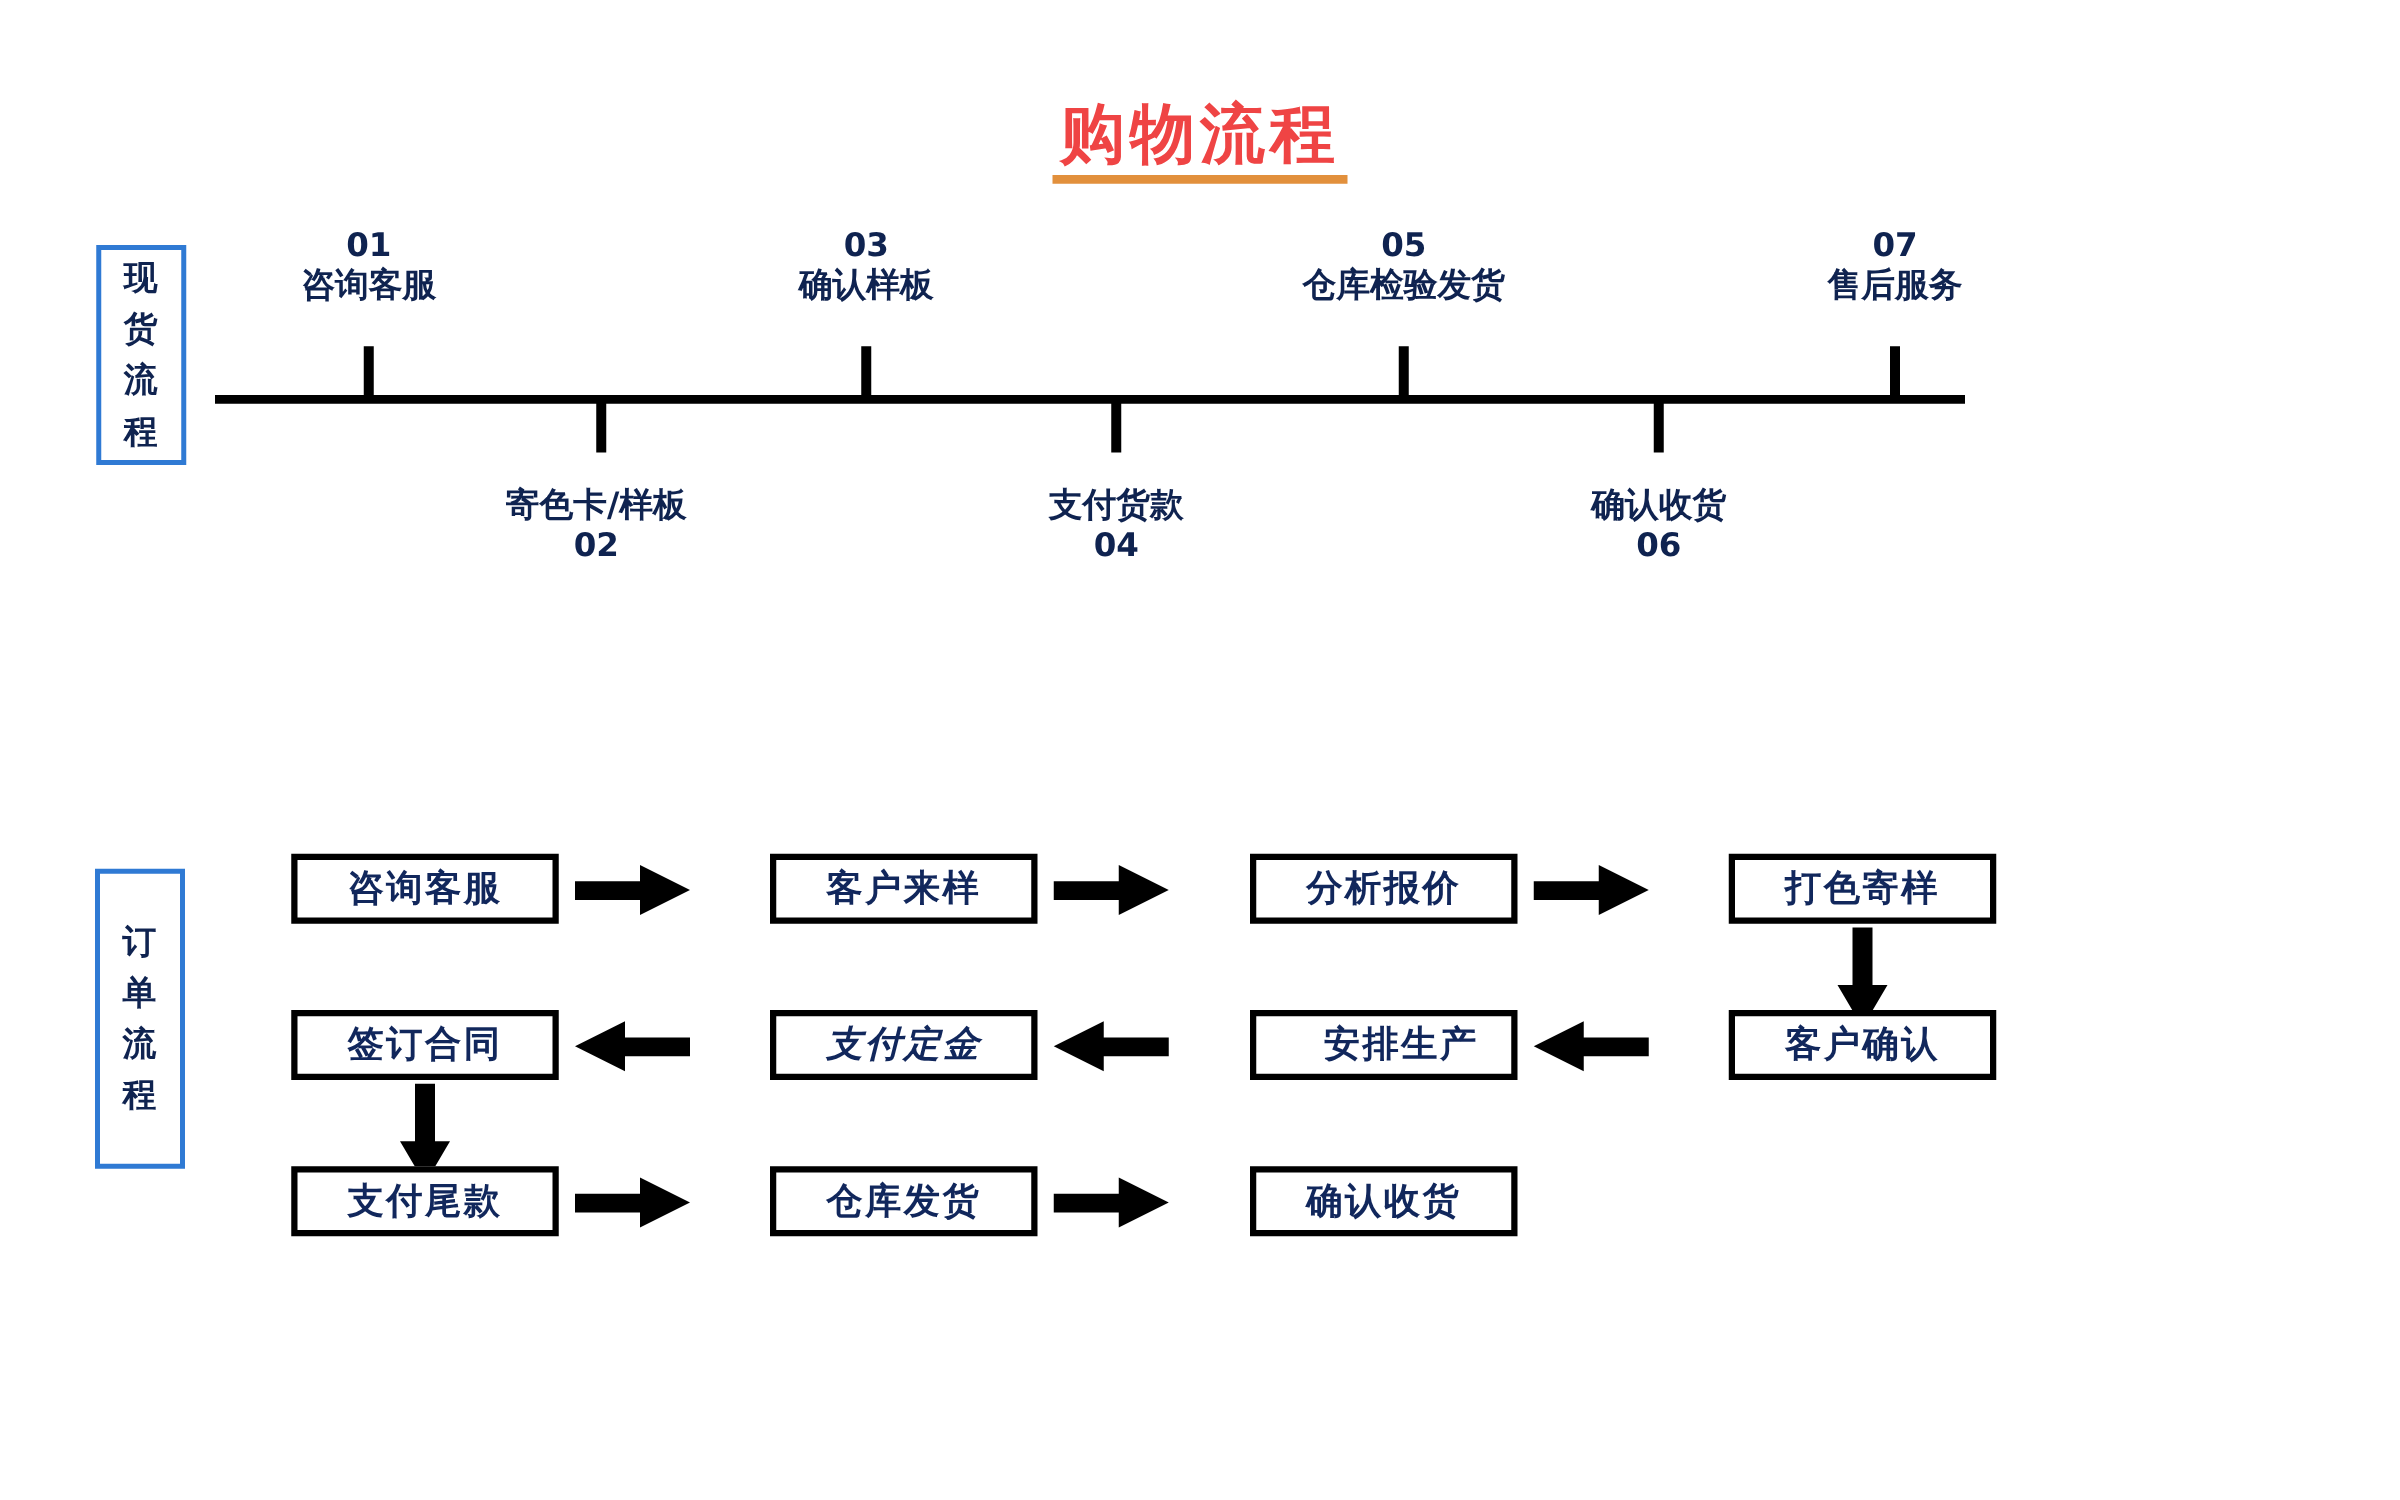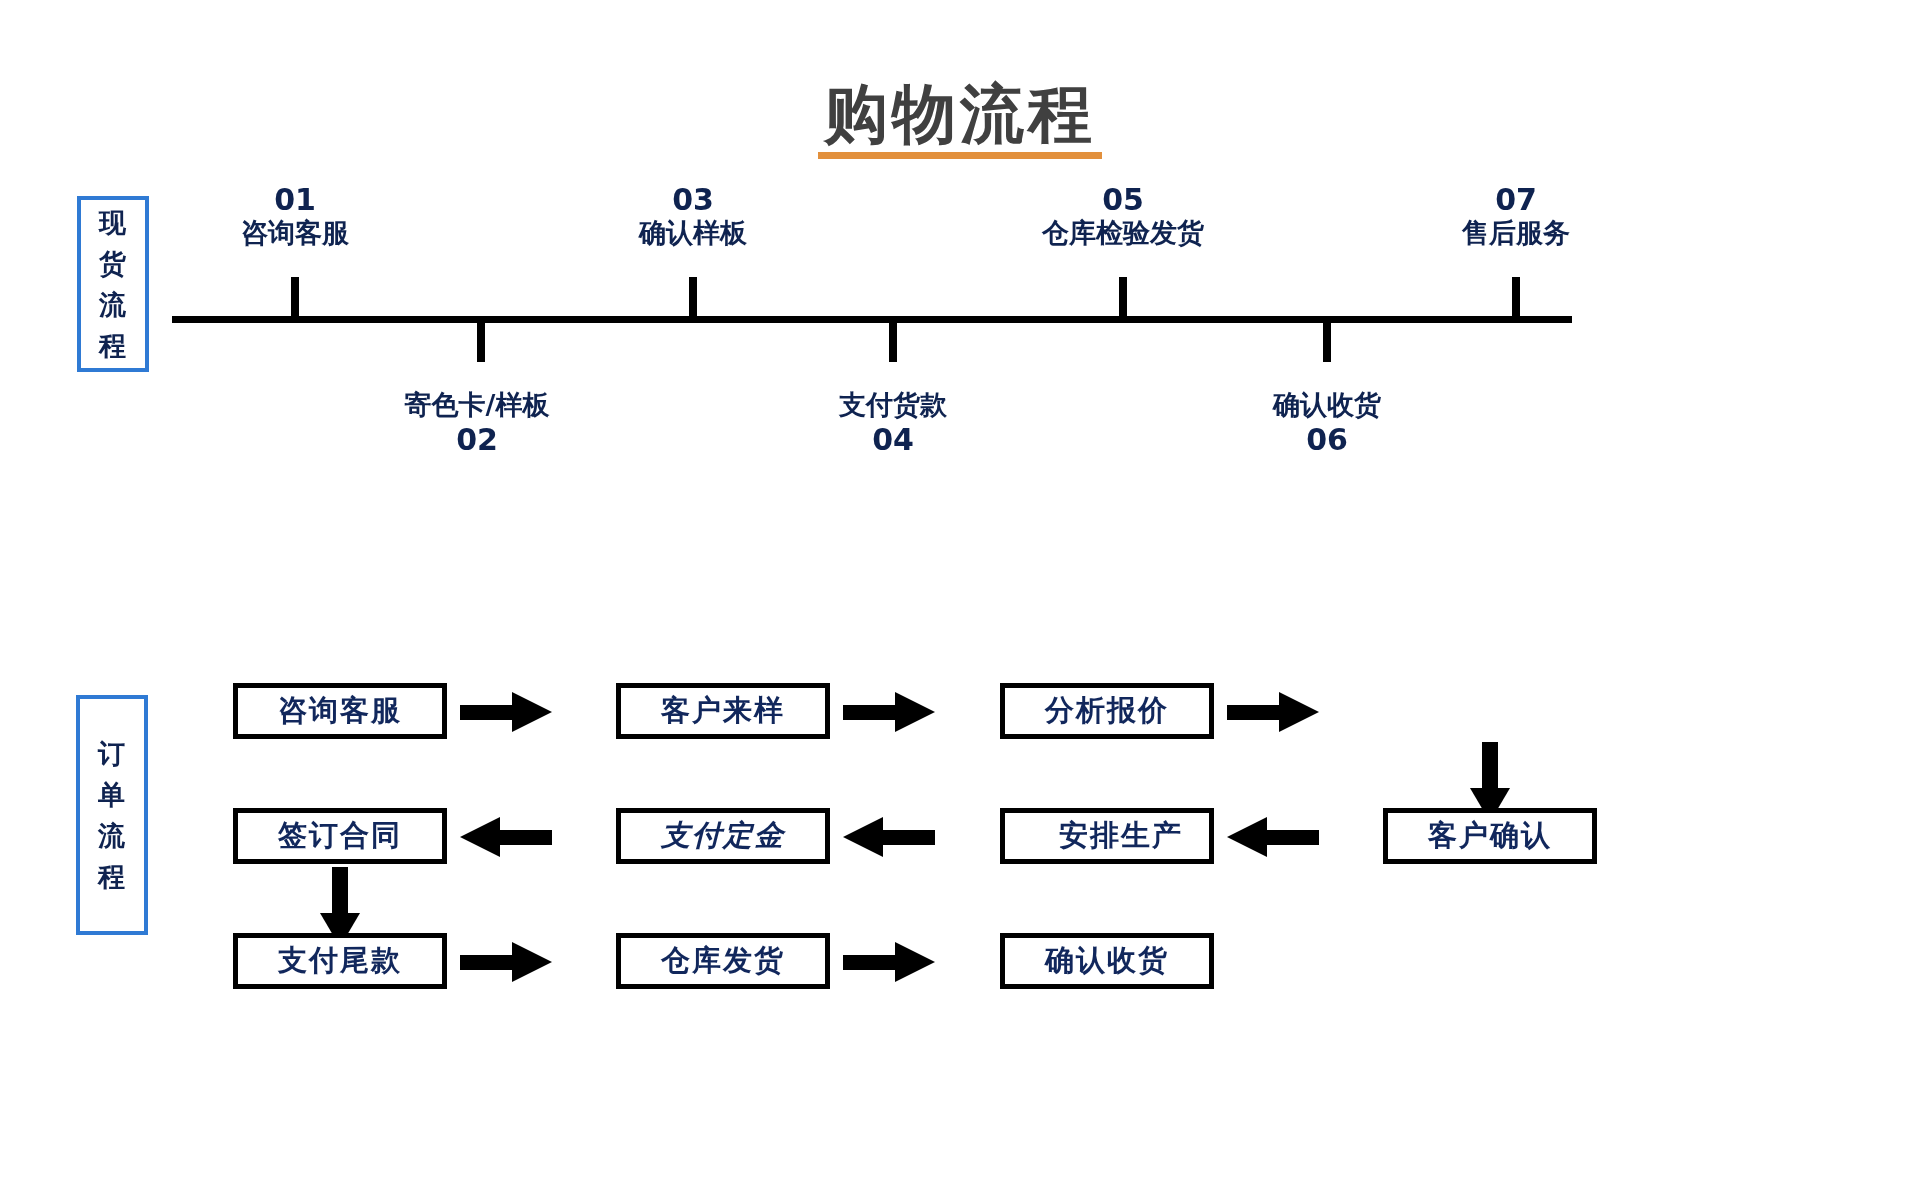--- a/index.html
+++ b/index.html
@@ -19,23 +19,23 @@
   
   #title-block {
     position: absolute;
     left: 0;
     top: 38px;
     width: 1920px;
     text-align: center;
   }
   #page-title {
     display: inline-block;
-    font-size: 64px;
-    font-weight: 700;
-    color: #404040;
+    font-size: 52px;
+    font-weight: 700;
+    color: #ef4444;
     letter-spacing: 4px;
     line-height: 1.05;
     border-bottom: 7px solid #e2903c;
     padding: 0 6px 4px 6px;
     white-space: nowrap;
     margin-top: 43px;
   }
 
   
   .side-label {
@@ -93,21 +93,21 @@
   .tick.down { height: 40px; top: 322px; }
 
   .tl-label {
     position: absolute;
     text-align: center;
     color: #0f2350;
     white-space: nowrap;
     transform: translateX(-50%);
   }
   .tl-num {
-    font-size: 30px;
+    font-size: 26px;
     font-weight: 700;
     line-height: 1.18;
   }
   .tl-text {
     font-size: 27px;
     font-weight: 700;
     line-height: 1.22;
   }
   .tl-label.above { top: 182px; }
   .tl-label.below { top: 389px; }
@@ -269,20 +269,21 @@
       <div class="shaft"></div>
       <div class="head"></div>
     </div>
 
   <div class="flow-box" style="left:1000px; top:683px;">分析报价</div>
   <div class="arrow-h right" style="left:1227px; top:692px;">
       <div class="shaft"></div>
       <div class="head"></div>
     </div>
 
+  <div class="flow-box" style="left:1383px; top:683px;">打色寄样</div>
 
   <div class="arrow-v" style="left:1470px; top:742px;">
       <div class="shaft"></div>
       <div class="head"></div>
     </div>
 
   <div class="flow-box" style="left:233px; top:808px;">签订合同</div>
   <div class="arrow-h left" style="left:460px; top:817px;">
       <div class="shaft"></div>
       <div class="head"></div>

